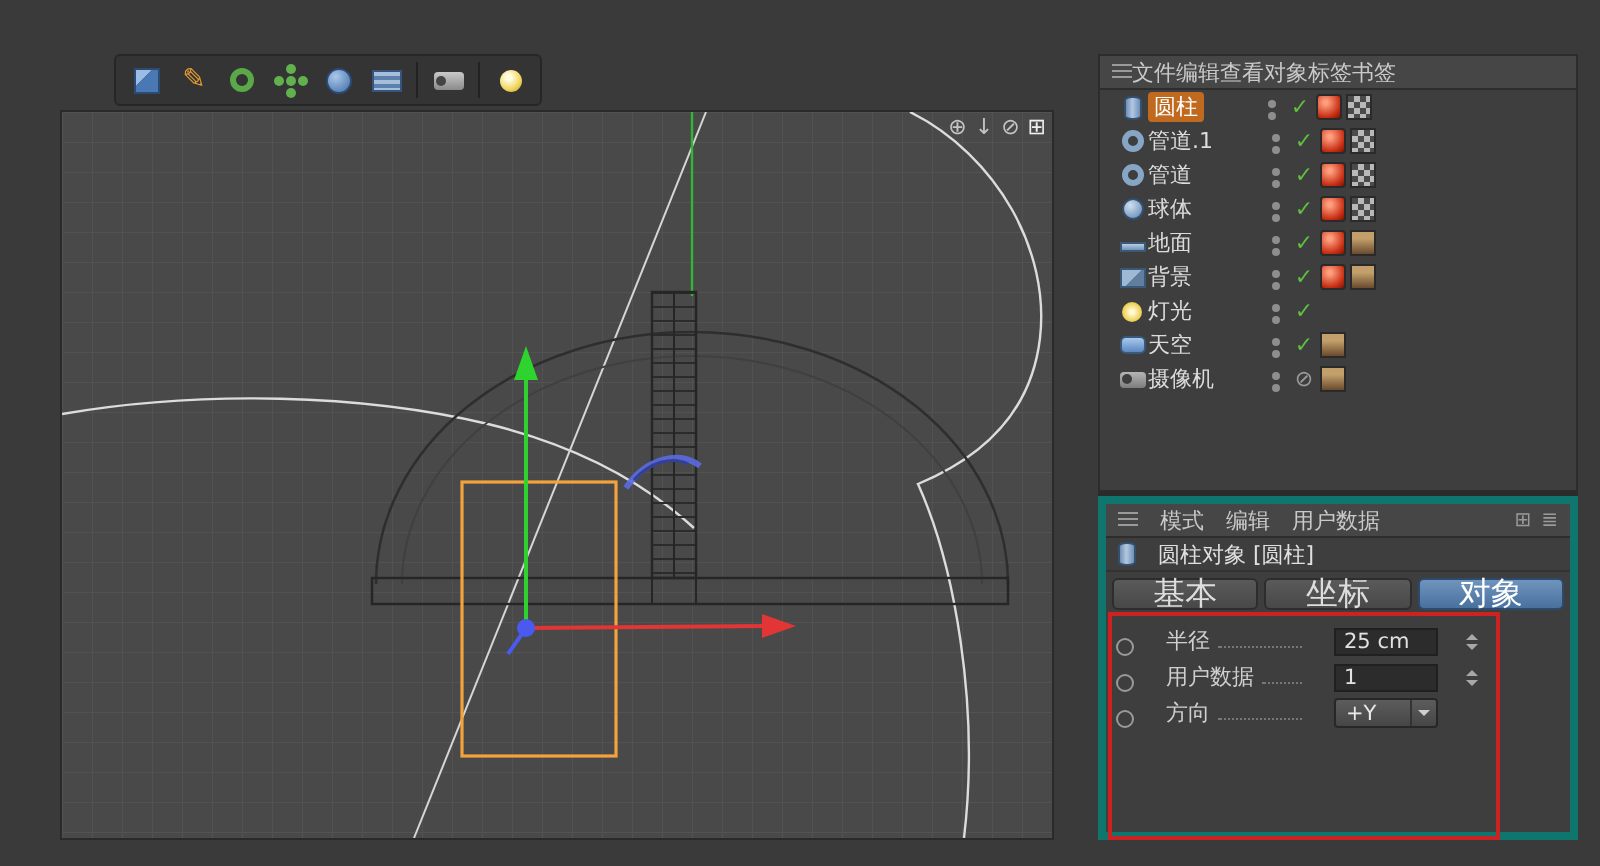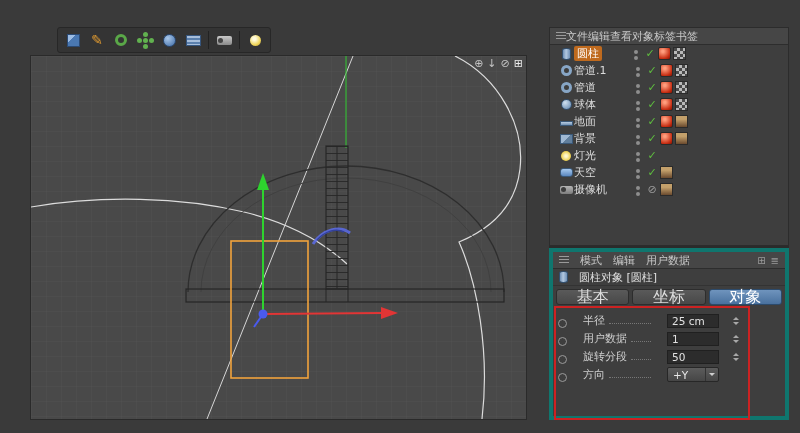--- a/index.html
+++ b/index.html
@@ -342,31 +342,20 @@
               <span class="leader"></span>
             </span>
           <span class="value-box">
               <span>1</span>
             </span>
           <span class="stepper"></span>
         </div>
         <div class="prop-row">
           <span class="key-circle"></span>
           <span class="label-col">
-              <span class="lbl">旋转分段</span>
-              <span class="leader"></span>
-            </span>
-          <span class="value-box">
-              <span>50</span>
-            </span>
-          <span class="stepper"></span>
-        </div>
-        <div class="prop-row">
-          <span class="key-circle"></span>
-          <span class="label-col">
               <span class="lbl">方向</span>
               <span class="leader"></span>
             </span>
           <span class="dropdown-box">
               <span>+Y</span>
               <span class="dd-arrow"></span>
             </span>
         </div>
       </div>
 

